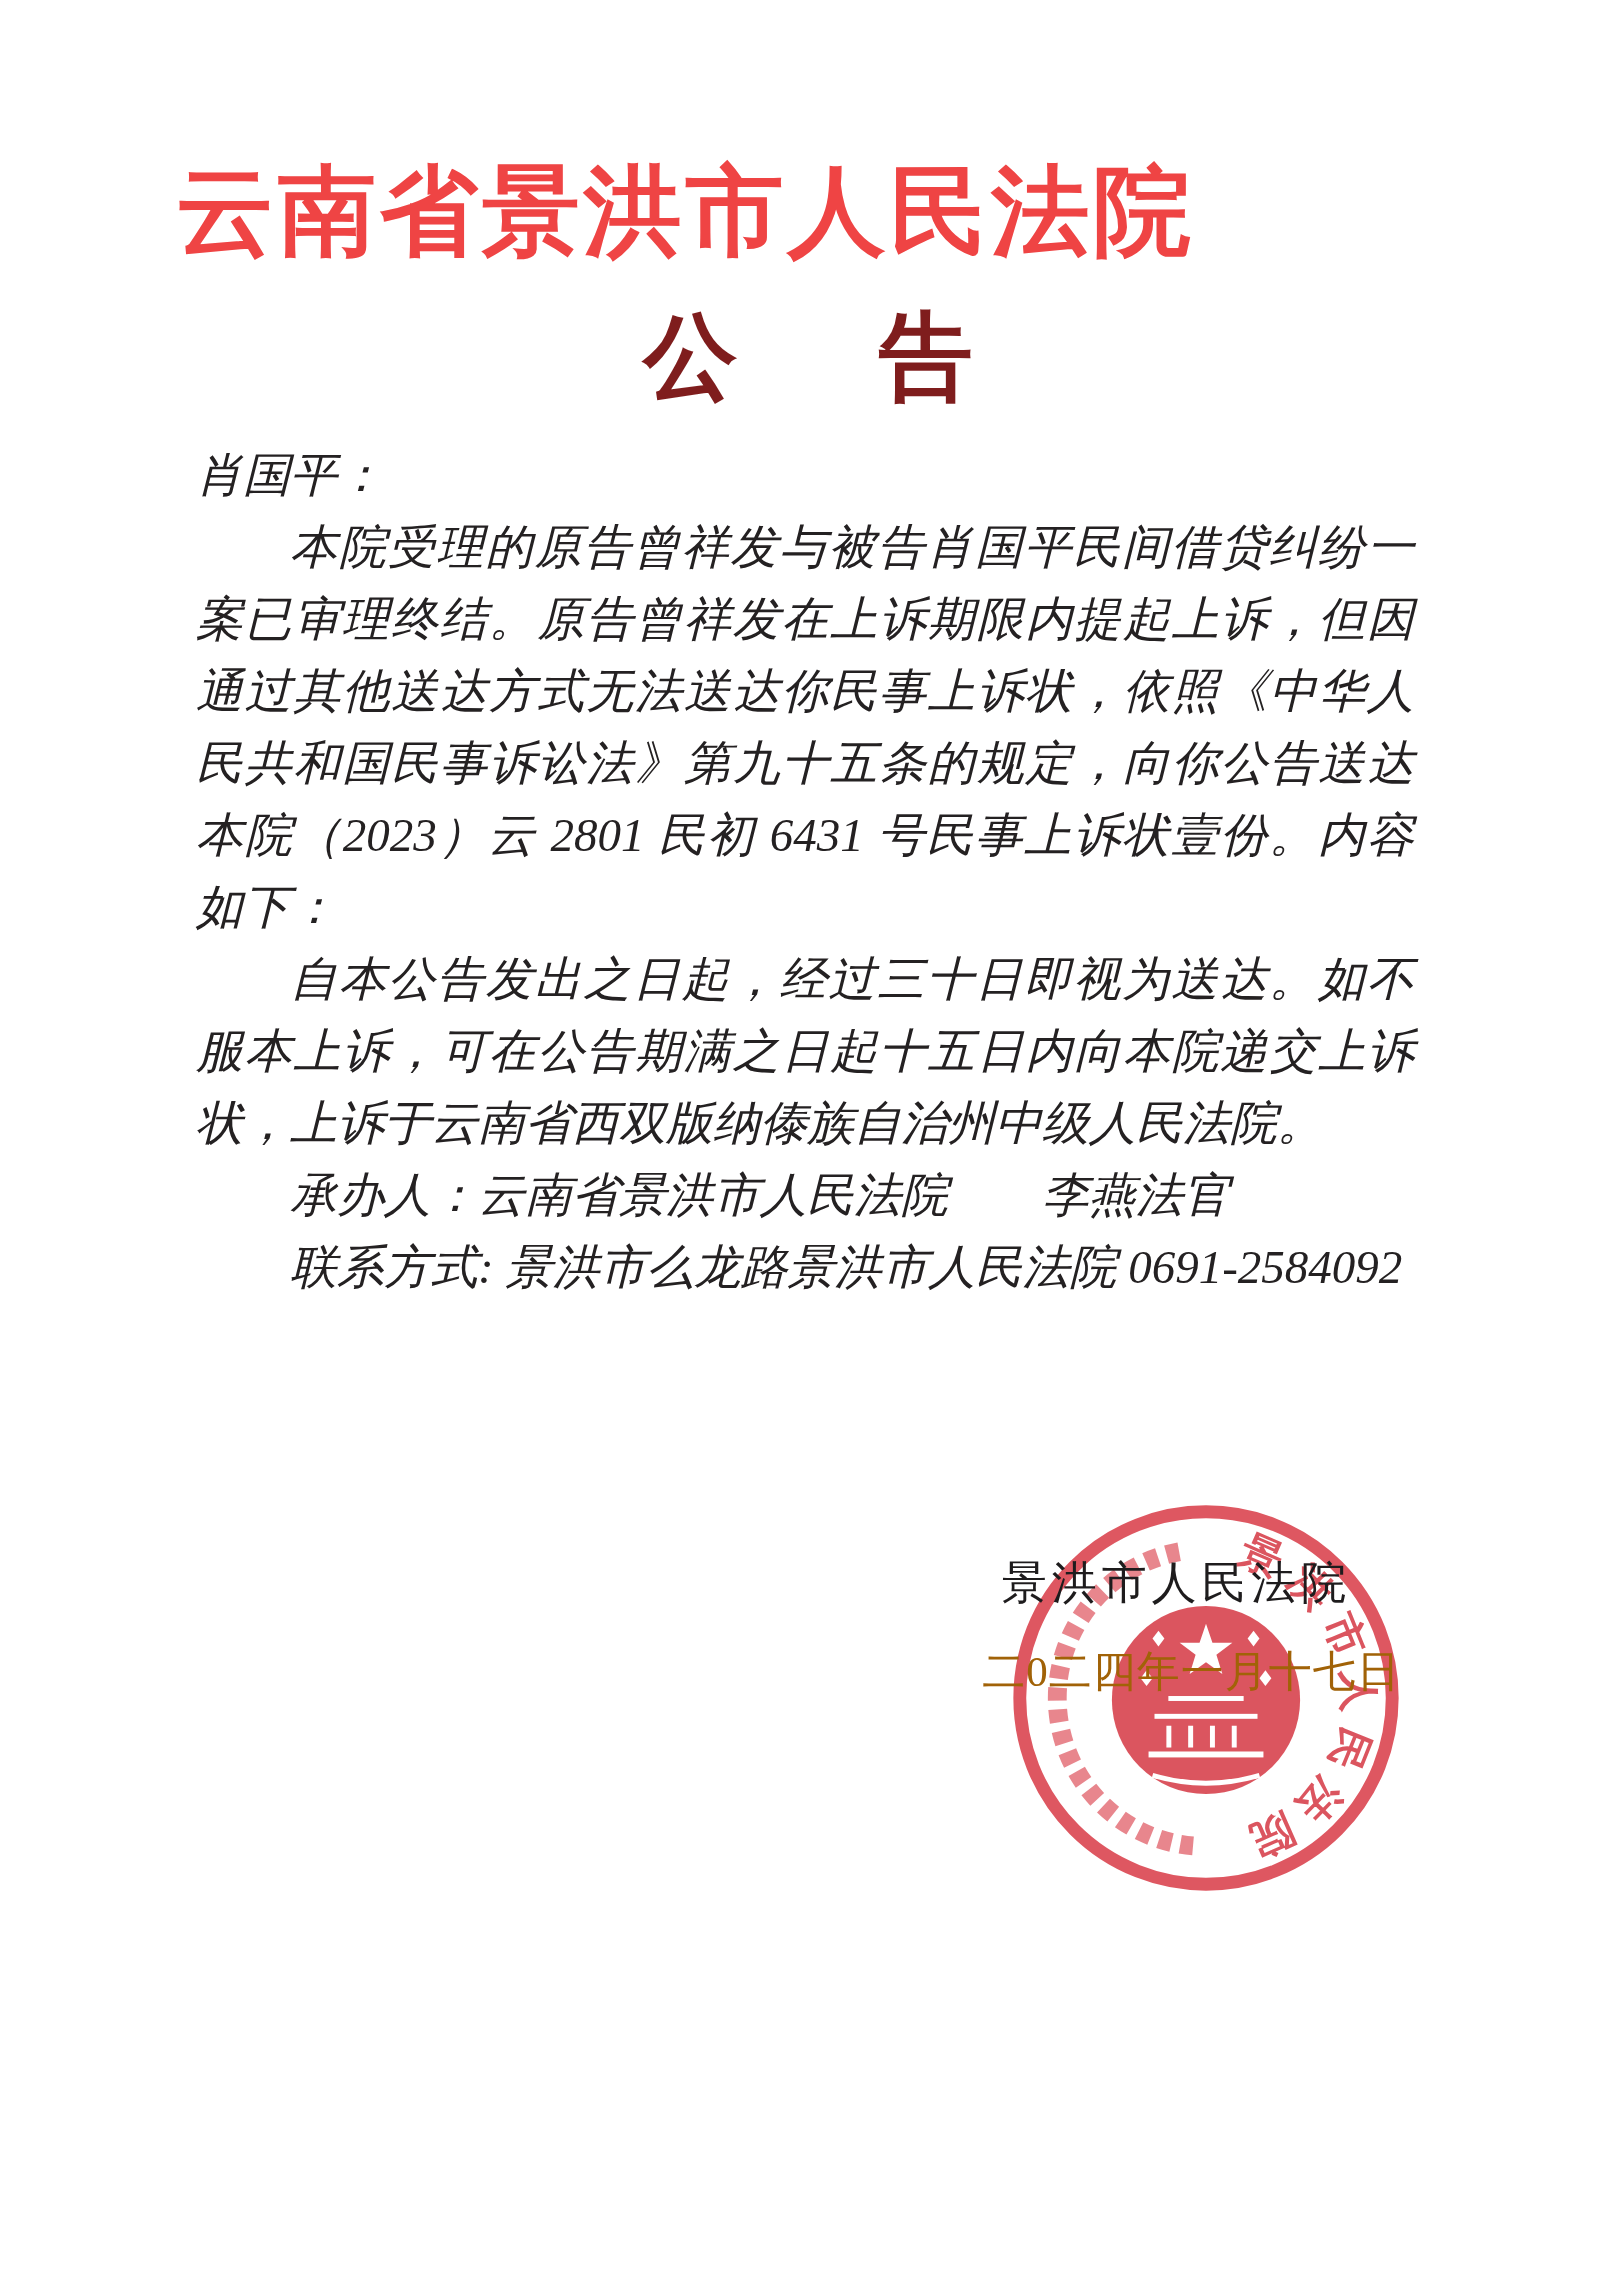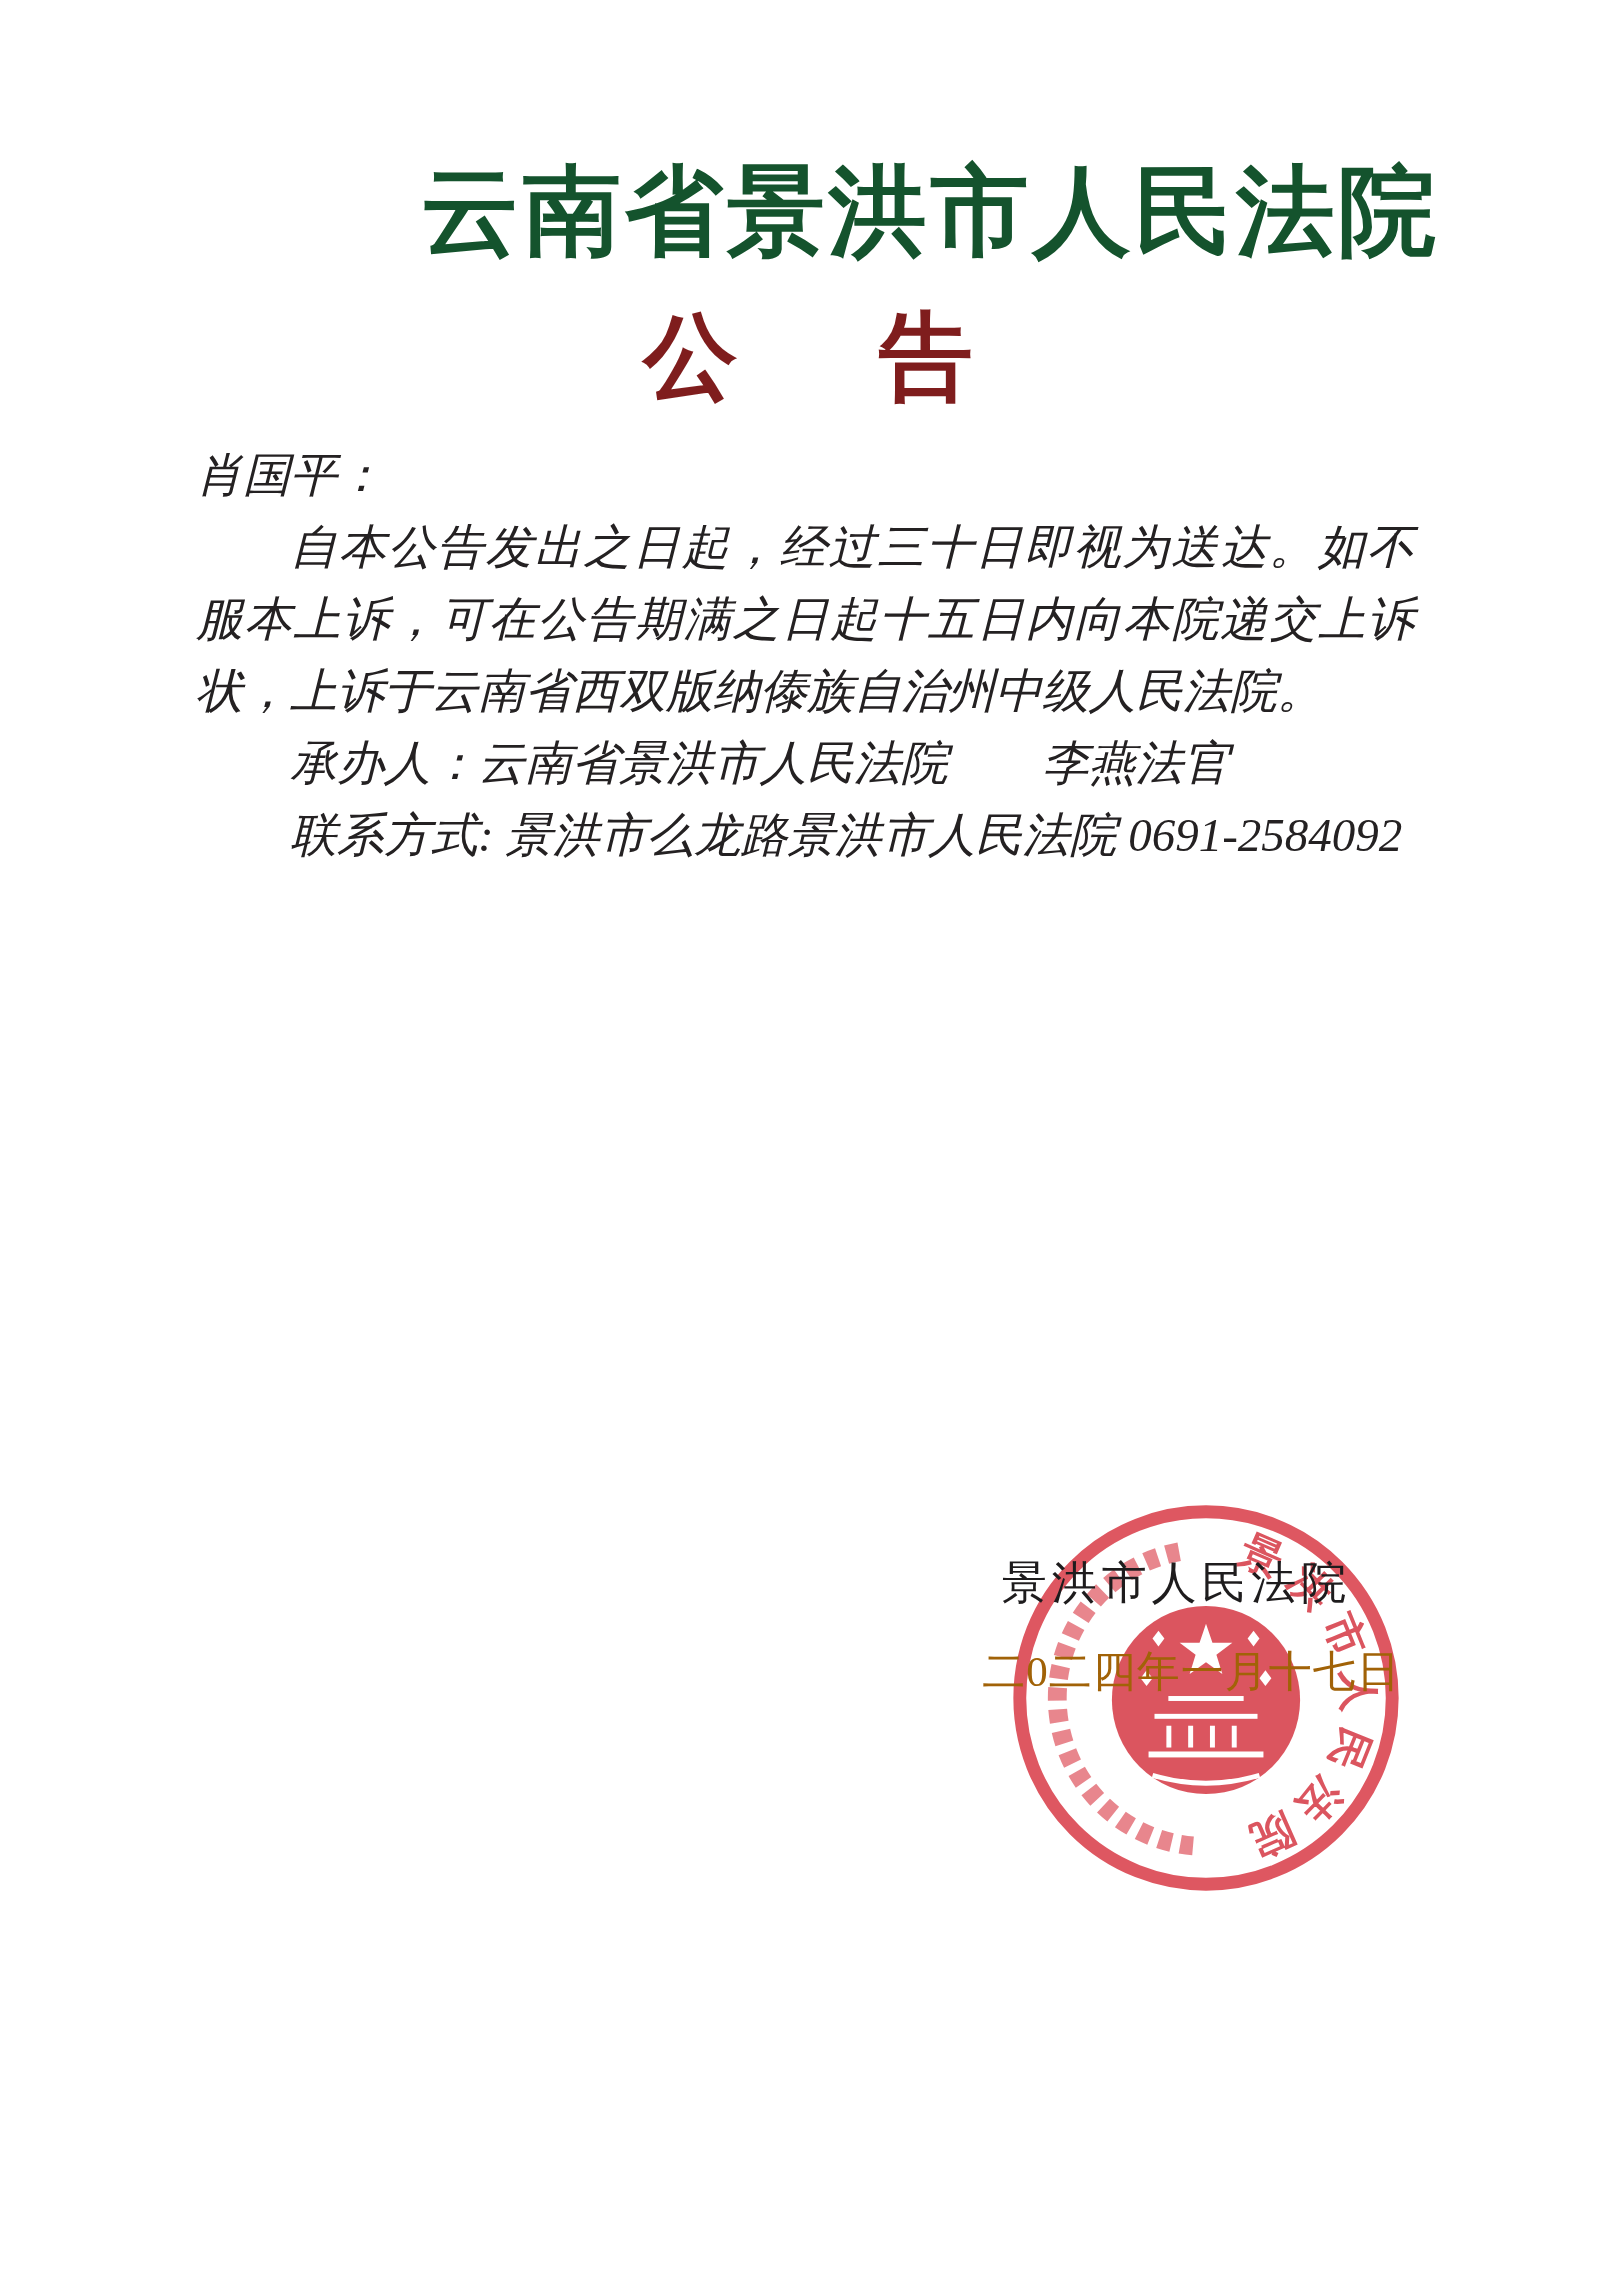--- a/index.html
+++ b/index.html
@@ -6,22 +6,22 @@
   .page{
     position:relative;
     width:1620px;height:2292px;
     background:#ffffff;
     font-family:"Liberation Serif","DejaVu Serif",serif;
     color:#242122;
     overflow:hidden;
   }
   .title{
     position:absolute;left:176px;top:147px;width:1264px;
-    text-align:right;font-size:98px;font-weight:700;
-    letter-spacing:3.9px;color:#14532d;white-space:nowrap;
+    text-align:left;font-size:98px;font-weight:700;
+    letter-spacing:3.9px;color:#ef4444;white-space:nowrap;
   }
   .notice{
     position:absolute;left:176px;top:294px;width:1264px;
     text-align:center;font-size:94px;font-weight:700;
     word-spacing:118px;color:#7f1d1d;white-space:nowrap;
   }
   .body{
     position:absolute;left:196px;top:439px;width:1218px;
     font-size:47px;line-height:72px;text-align:justify;
   }
@@ -50,20 +50,21 @@
 </head>
 <body>
 
 <div class="page">
 
   <div class="title">云南省景洪市人民法院</div>
   <div class="notice">公 告</div>
 
   <div class="body">
     <p class="addressee">肖国平：</p>
+    <p>本院受理的原告曾祥发与被告肖国平民间借贷纠纷一案已审理终结。原告曾祥发在上诉期限内提起上诉，但因通过其他送达方式无法送达你民事上诉状，依照《中华人民共和国民事诉讼法》第九十五条的规定，向你公告送达本院（2023）云 2801 民初 6431 号民事上诉状壹份。内容如下：</p>
     <p>自本公告发出之日起，经过三十日即视为送达。如不服本上诉，可在公告期满之日起十五日内向本院递交上诉状，上诉于云南省西双版纳傣族自治州中级人民法院。</p>
     <p class="oneline">承办人：云南省景洪市人民法院　　李燕法官</p>
     <p class="oneline">联系方式: 景洪市么龙路景洪市人民法院 0691-2584092</p>
   </div>
 
   <svg class="seal" viewBox="0 0 420 420" aria-hidden="true">
 
     <circle cx="210" cy="210" r="188" fill="none" stroke="#db4550" stroke-width="13"></circle>
 
     <g>

